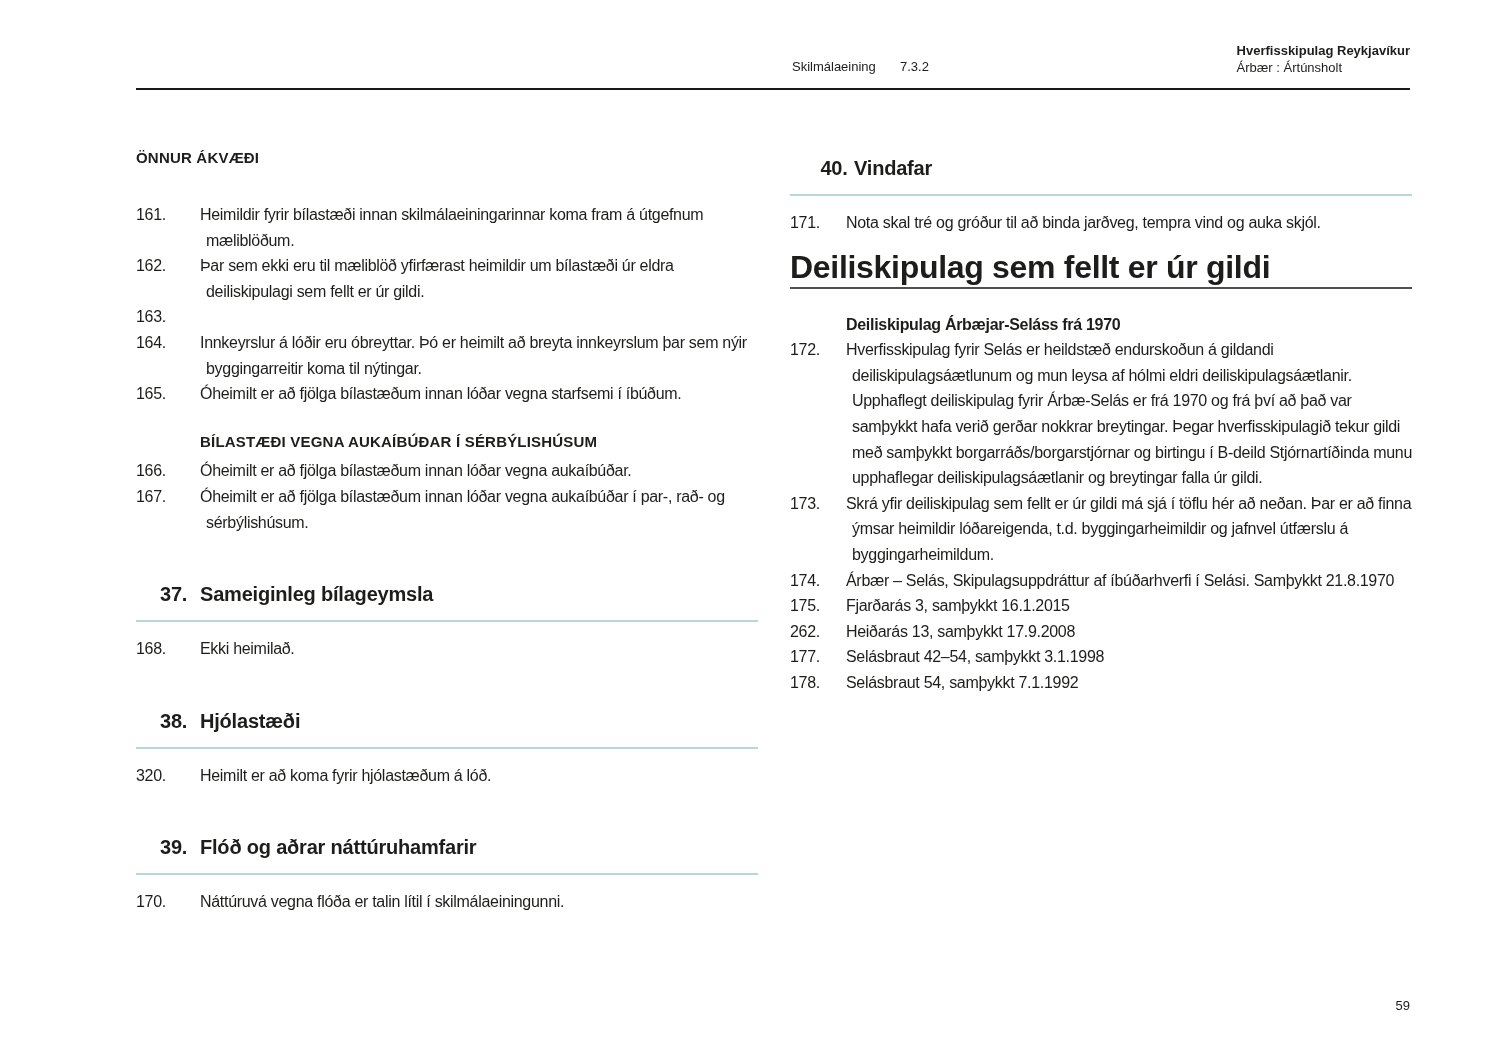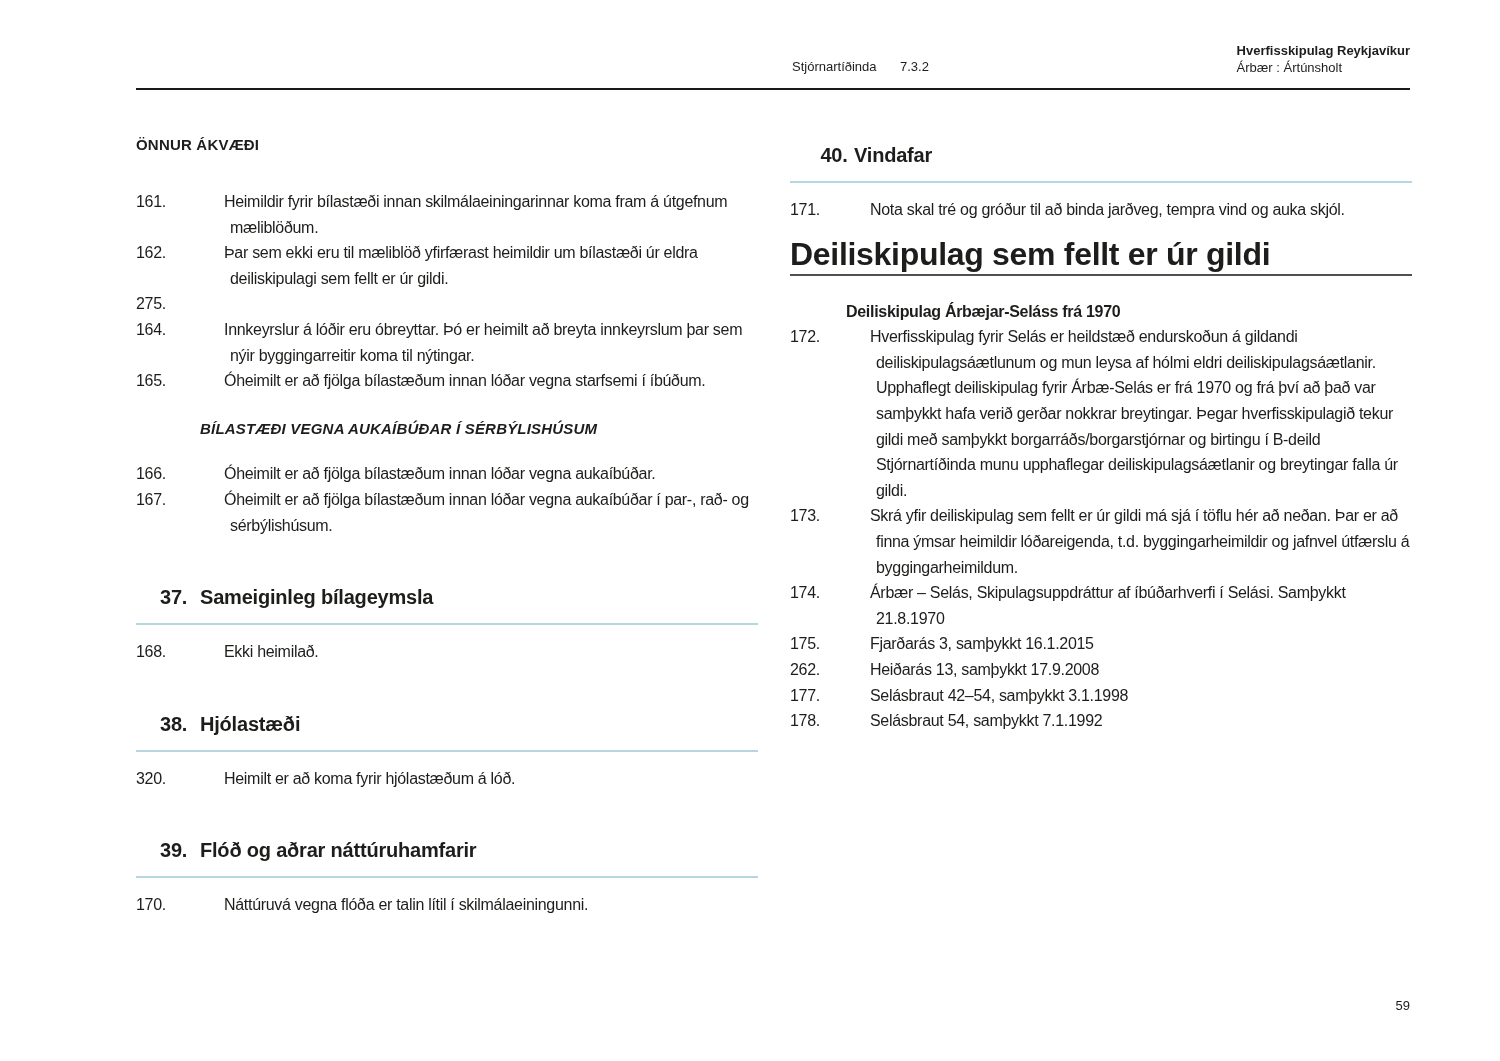--- a/index.html
+++ b/index.html
@@ -12,65 +12,65 @@
   
   .top-rule { position:absolute; left:136px; top:88px; width:1274px; height:1.5px; background:#1a1a1a; }
   .meta-label { position:absolute; left:792px; top:59px; font-size:13px; }
   .meta-value { position:absolute; left:900px; top:59px; font-size:13px; }
   .brand { position:absolute; right:90px; top:42px; font-size:13px; line-height:17px; }
   .brand .brand-title { font-weight:bold; display:block; }
   .brand .brand-area { display:block; }
   
   .page-num { position:absolute; right:90px; top:998px; font-size:13px; }
   
-  .col { position:absolute; top:135px; font-size:16px; line-height:25.6px; letter-spacing:-0.3px; }
+  .col { position:absolute; top:148px; font-size:16px; line-height:25.6px; letter-spacing:-0.3px; }
   .col-left  { left:136px; width:622px; }
   .col-right { left:790px; width:622px; }
   
   .kicker { font-size:15px; font-weight:bold; letter-spacing:0.2px; line-height:20px; }
   .col-left .kicker { margin-bottom:34px; }
-  .subkicker { font-size:15px; font-weight:bold; letter-spacing:0.2px; line-height:25.6px; padding-left:64px; margin-top:22px; margin-bottom:20px;font-style:italic; }
-  .item { display:flex;gap:24px; }
+  .subkicker { font-size:15px; font-weight:bold; letter-spacing:0.2px; line-height:25.6px; padding-left:64px; margin-top:22px; margin-bottom:4px; }
+  .item { display:flex; }
   .item .num { flex:0 0 64px; }
   .col-right .item .num { flex-basis:56px; }
   .item .txt { flex:1; padding-left:6px; text-indent:-6px; }
   .sec { display:flex; font-size:20px; font-weight:bold; line-height:26px; letter-spacing:-0.2px; padding-left:24px; margin-top:46px; }
   .sec.first { margin-top:7px;text-align:center; }
   .sec .sec-num { flex:0 0 40px; }
   .rule-blue { height:2px; background:#b7d7e0; margin-top:13px; margin-bottom:14px; }
   .big-heading { font-size:32px; font-weight:bold; letter-spacing:-0.3px; line-height:30px; margin-top:16px; }
   .rule-dark { height:2px; background:#4f4f4f; margin-top:5px; }
   .subheading { font-weight:bold; padding-left:56px; margin-top:23px; }
 </style>
 </head>
 <body>
 
 <div class="page">
 
-  <span class="meta-label">Stjórnartíðinda</span>
+  <span class="meta-label">Skilmálaeining</span>
   <span class="meta-value">7.3.2</span>
   <div class="brand">
     <span class="brand-title">Hverfisskipulag Reykjavíkur</span>
     <span class="brand-area">Árbær : Ártúnsholt</span>
   </div>
   <div class="top-rule"></div>
 
   <div class="col col-left">
     <div class="kicker">ÖNNUR ÁKVÆÐI</div>
 
     <div class="item">
       <span class="num">161.</span>
       <span class="txt">Heimildir fyrir bílastæði innan skilmálaeiningarinnar koma fram á útgefnum mæliblöðum.</span>
     </div>
     <div class="item">
       <span class="num">162.</span>
       <span class="txt">Þar sem ekki eru til mæliblöð yfirfærast heimildir um bílastæði úr eldra deiliskipulagi sem fellt er úr gildi.</span>
     </div>
     <div class="item">
-      <span class="num">275.</span>
+      <span class="num">163.</span>
     </div>
     <div class="item">
       <span class="num">164.</span>
       <span class="txt">Innkeyrslur á lóðir eru óbreyttar. Þó er heimilt að breyta innkeyrslum þar sem nýir byggingarreitir koma til nýtingar.</span>
     </div>
     <div class="item">
       <span class="num">165.</span>
       <span class="txt">Óheimilt er að fjölga bílastæðum innan lóðar vegna starfsemi í íbúðum.</span>
     </div>
 

